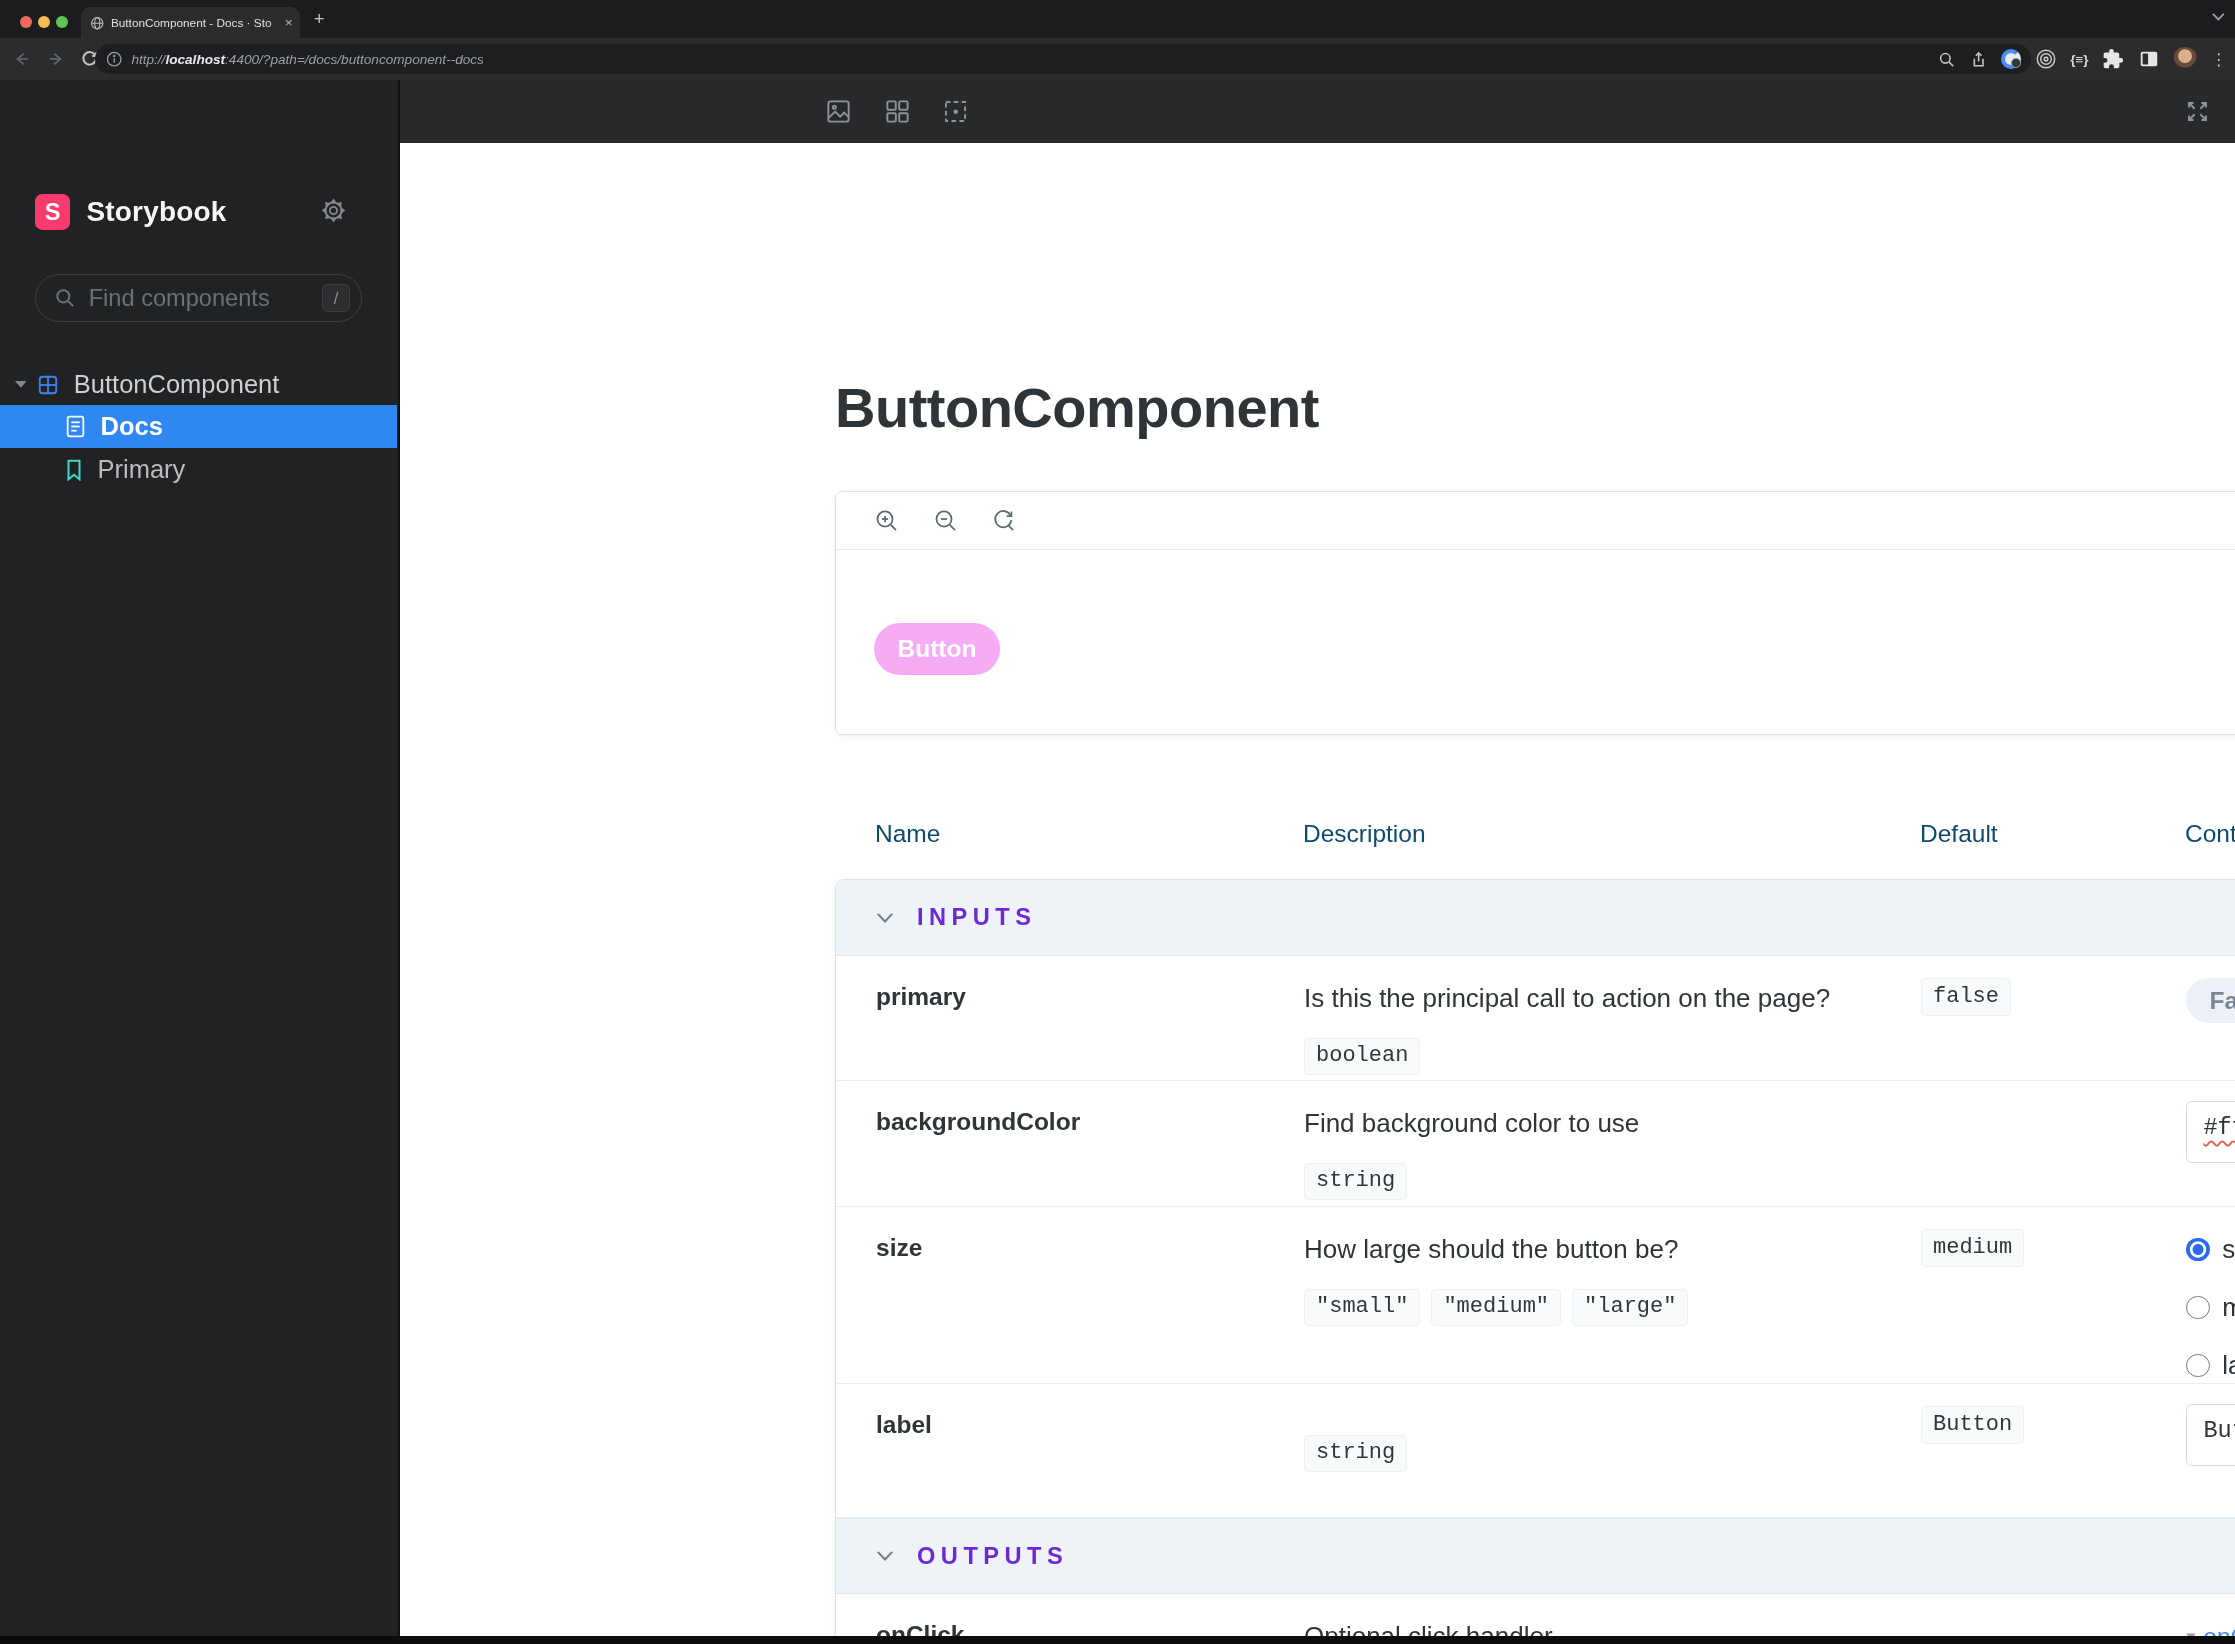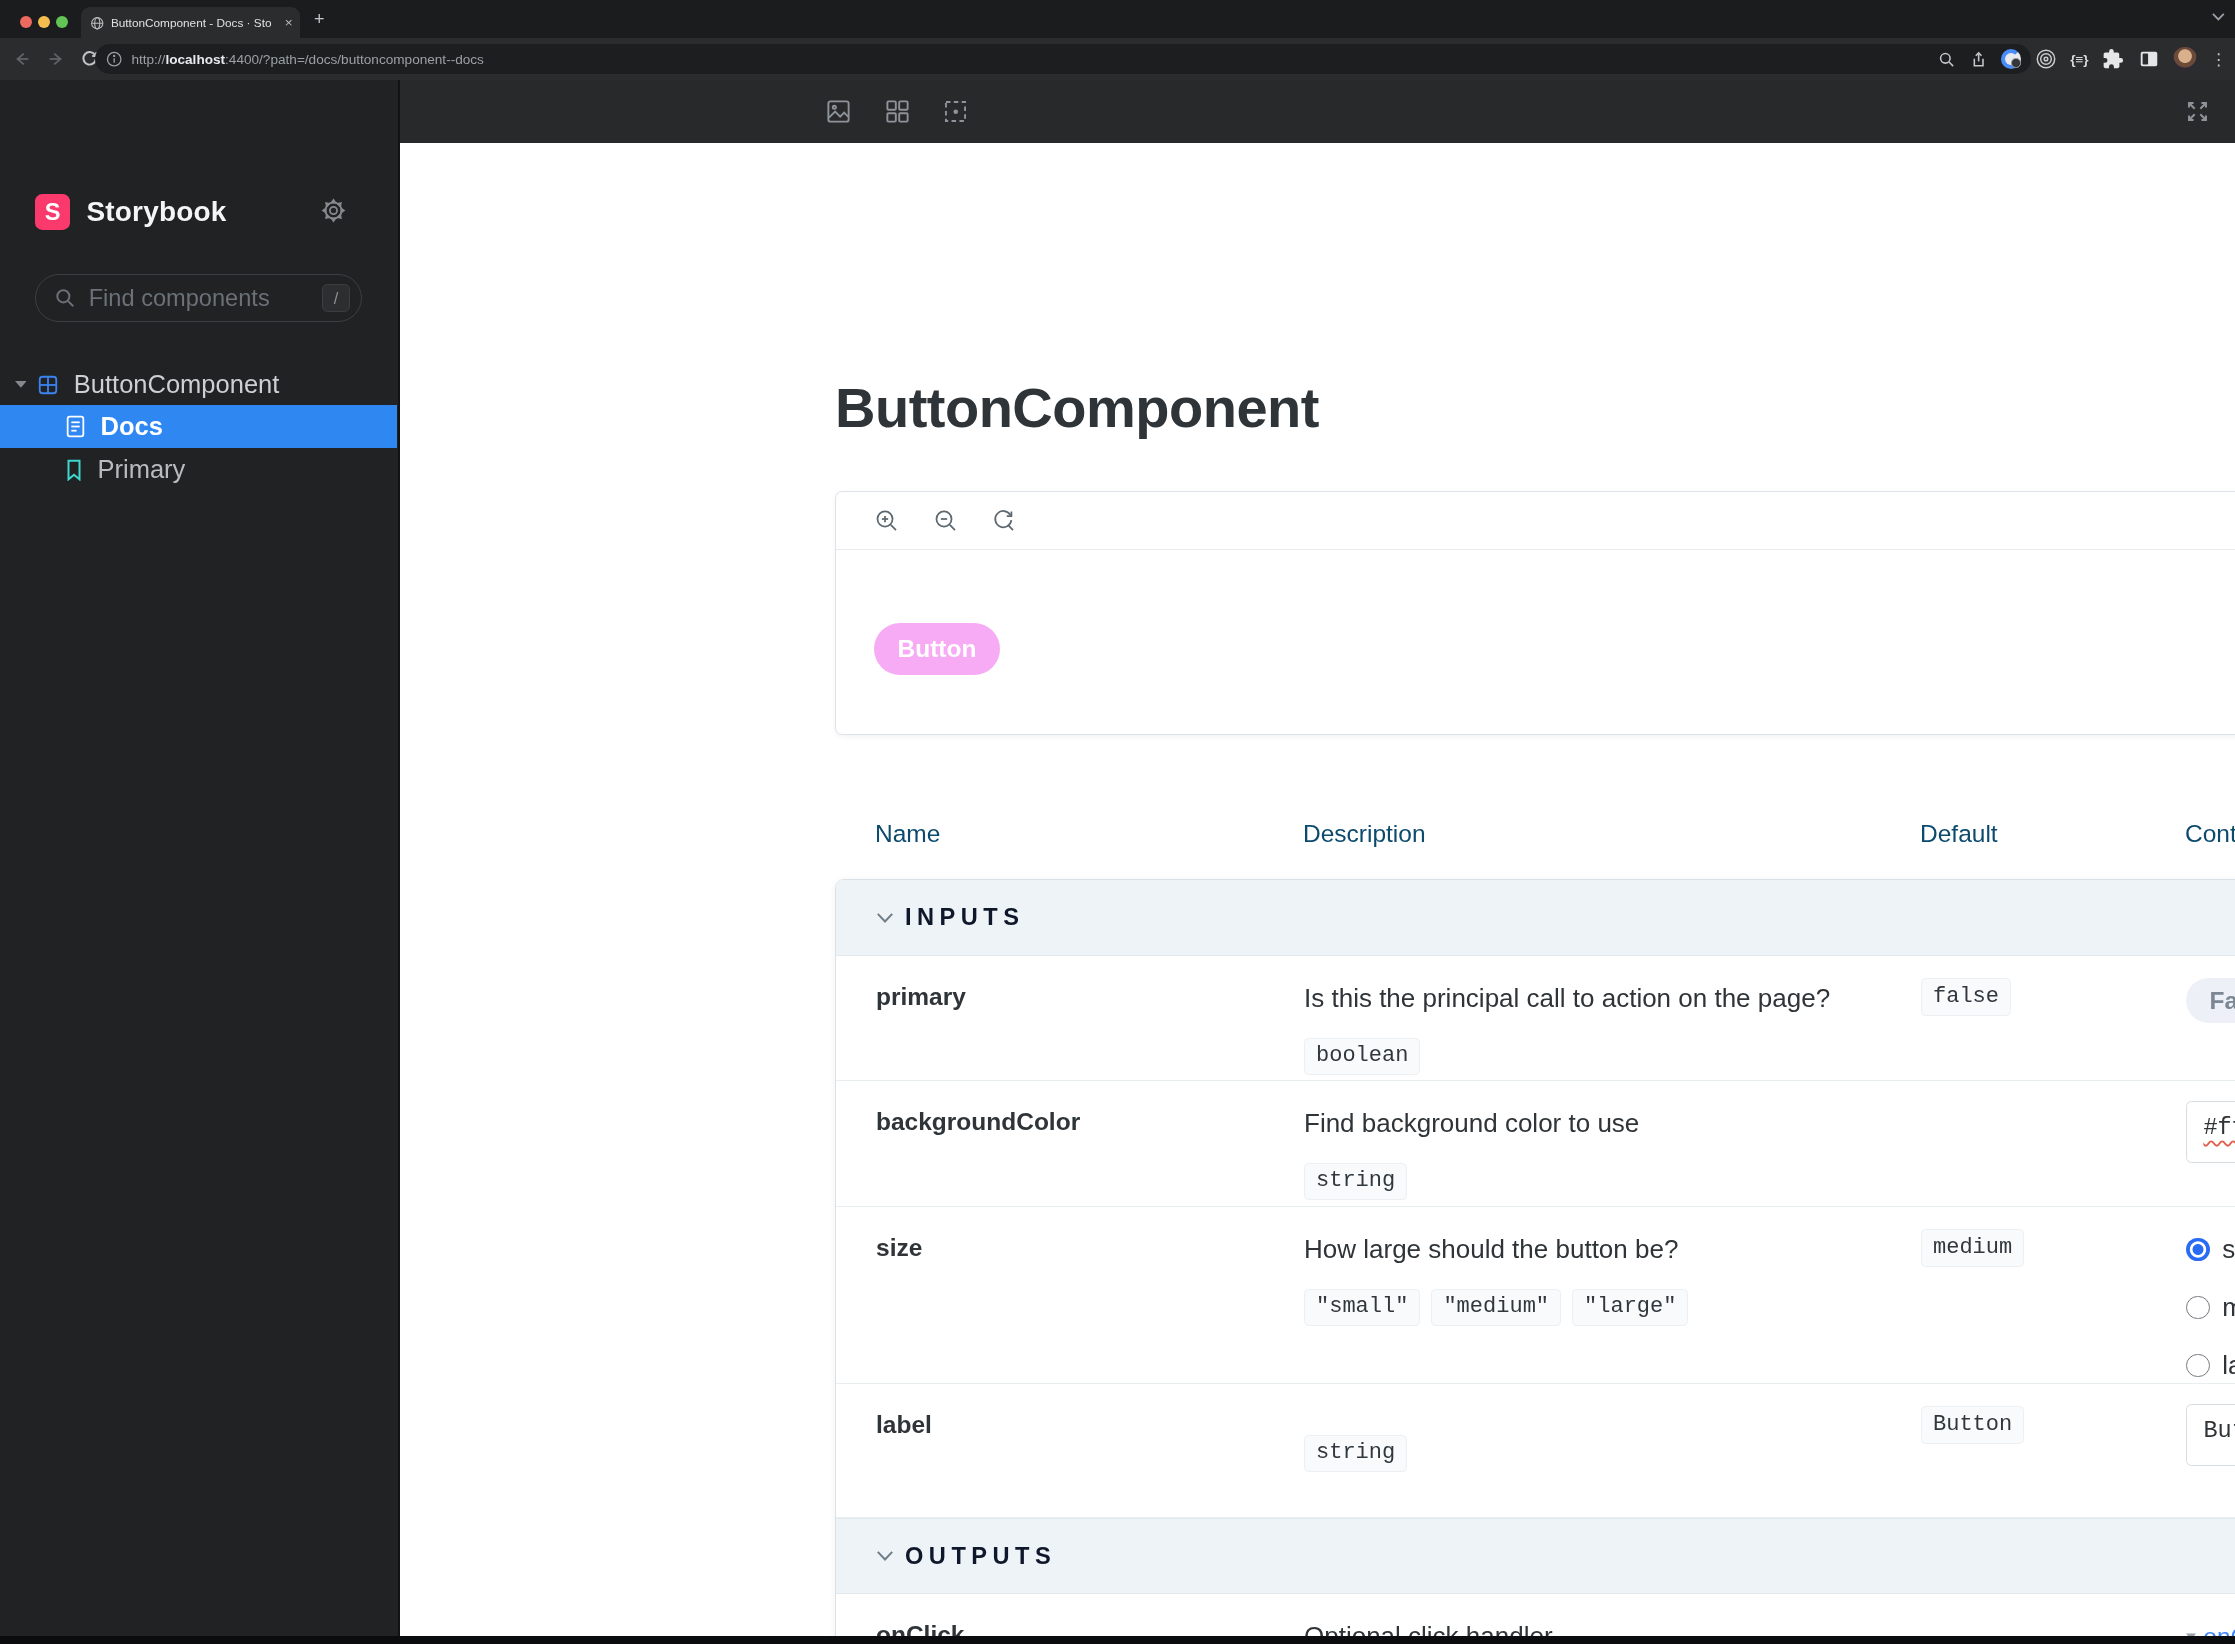--- a/index.html
+++ b/index.html
@@ -19,21 +19,21 @@
   #tab-close { color:#b9bcbe; font-size:13.6px; margin-left:5.5px; }
   #newtab { position:absolute; left:314px; top:9px; color:#c3c6c8; font-size:18px; font-weight:400; }
   #win-chevron { position:absolute; right:11px; top:12.7px; color:#9aa0a6; }
 
   #urlbar { position:absolute; left:0; top:38px; width:2236px; height:42px; background:#2b2c2e;
             display:flex; align-items:center; }
   .navicon { color:#9aa0a6; margin-left:12.7px; display:flex; align-items:center; }
   .navicon.dim { color:#5f6368; }
   #url-pill { position:absolute; left:95px; top:6.4px; width:1936px; height:30px; background:#1d1e20;
               border-radius:15.5px; display:flex; align-items:center; padding:0 11px; }
-  #url-text { font-size:13.6px; color:#9aa0a6; margin-left:9px; white-space:nowrap; flex:1; overflow:hidden; }
+  #url-text { font-size:13.6px; color:#9aa0a6; margin-left:9px; white-space:nowrap; flex:1; overflow:hidden;font-style:italic; }
   #url-text b { color:#e8eaed; font-weight:700; }
   .pill-right { display:flex; align-items:center; gap:14.5px; margin-left:11px; }
   .ext-area { position:absolute; right:9px; top:4.5px; height:33px; display:flex; align-items:center; gap:13.6px; }
   #avatar { width:23.6px; height:23.6px; border-radius:50%;
             background:radial-gradient(circle at 50% 38%, #d9b08c 0 6.4px, #6b4a3a 7.3px 11px, #2e2a33 11.8px); }
   #timer-ext { width:20px; height:20px; border-radius:50%; border:4.5px solid #4b8df8; border-right-color:#e8eaed;
                background:#e8eaed; position:relative; }
   #timer-ext::after { content:""; position:absolute; right:-3.6px; bottom:-2.7px; width:7.3px; height:7.3px;
                       border-radius:50%; background:#35363a; border:0.9px solid #9aa0a6; }
   #dots-menu { color:#c3c6c8; font-size:16.4px; letter-spacing:0; }
@@ -89,21 +89,21 @@
   
   .tgrid { display:grid; grid-template-columns:428px 617px 265px auto; }
   #args-header { position:absolute; left:435px; top:677px; width:1761px; padding-left:40px; }
   #args-header .hcell { font-size:24.5px; color:#0c4a6e; }
 
   #args-table { position:absolute; left:435px; top:736px; width:1761px; background:#fff;
                 border:0.9px solid #dbe2e7; border-radius:9px; box-shadow:0 1.8px 7.3px rgba(0,0,0,0.06); }
   .section-band { height:76px; background:#eef3f7; display:flex; align-items:center; padding-left:40px;
                   border-bottom:0.9px solid #e2e9ee; }
   .section-band.first { border-radius:9px 9px 0 0; }
-  .section-label { font-size:23.6px; font-weight:700; color:#0f172a; letter-spacing:5.5px; margin-left:11px; }
+  .section-label { font-size:23.6px; font-weight:700; color:#6d28d9; letter-spacing:5.5px; margin-left:23px; }
   .band-chevron { color:#6f7d87; }
 
   .arg-row { padding-left:40px; border-bottom:0.9px solid #e9eef1; background:#fff; position:relative; }
   .arg-row.last { border-bottom:none; border-radius:0 0 9px 9px; }
   .row-primary { height:125px; } .row-bg { height:126px; } .row-size { height:177px; }
   .row-label { height:134px; } .row-onclick { height:164px; }
 
   .cell { padding-top:27px; }
   .arg-name { font-size:24.5px; font-weight:700; color:#2e3438; }
   .arg-desc { font-size:26px; color:#2e3438; }

